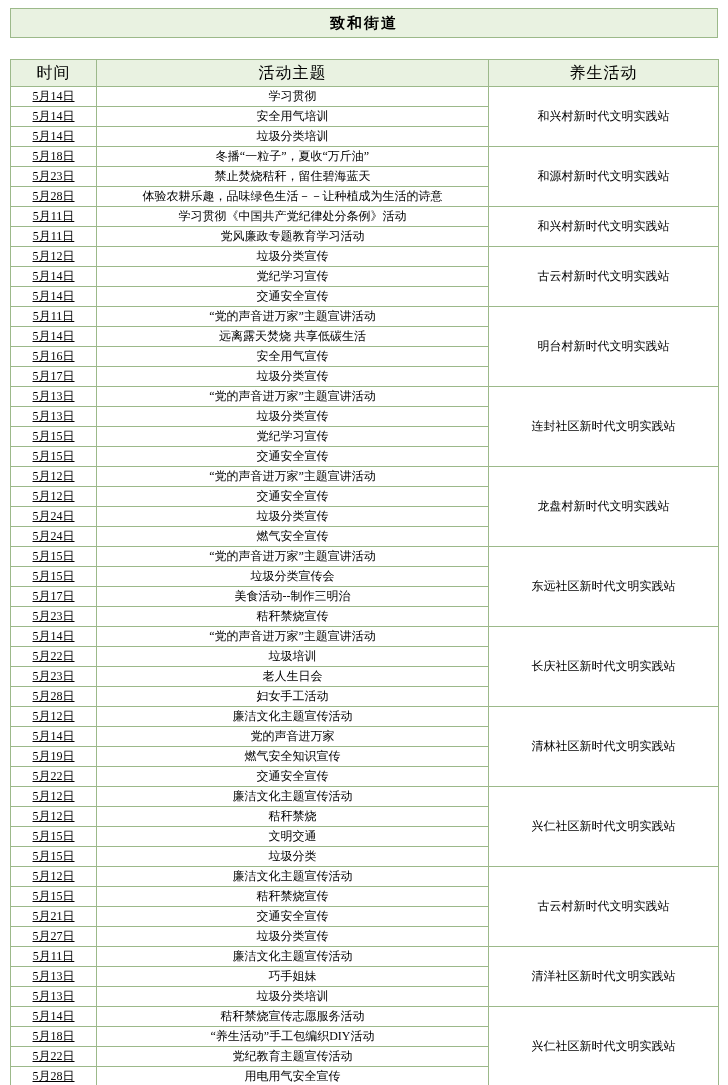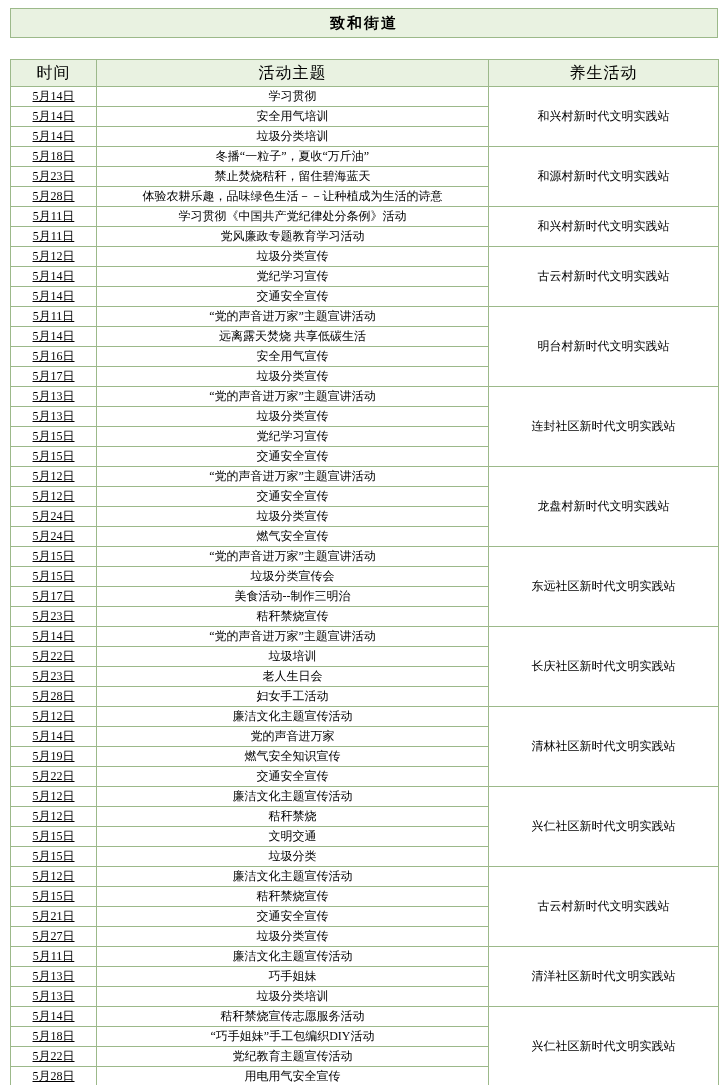--- a/index.html
+++ b/index.html
@@ -278,21 +278,21 @@
           <td class="date">5月13日</td>
           <td class="theme">垃圾分类培训</td>
         </tr>
         <tr>
           <td class="date">5月14日</td>
           <td class="theme">秸秆禁烧宣传志愿服务活动</td>
           <td class="place" rowspan="4">兴仁社区新时代文明实践站</td>
         </tr>
         <tr>
           <td class="date">5月18日</td>
-          <td class="theme">“巧手姐妹”手工包编织DIY活动</td>
+          <td class="theme">“养生活动”手工包编织DIY活动</td>
         </tr>
         <tr>
           <td class="date">5月22日</td>
           <td class="theme">党纪教育主题宣传活动</td>
         </tr>
         <tr>
           <td class="date">5月28日</td>
           <td class="theme">用电用气安全宣传</td>
         </tr>
       </tbody>

